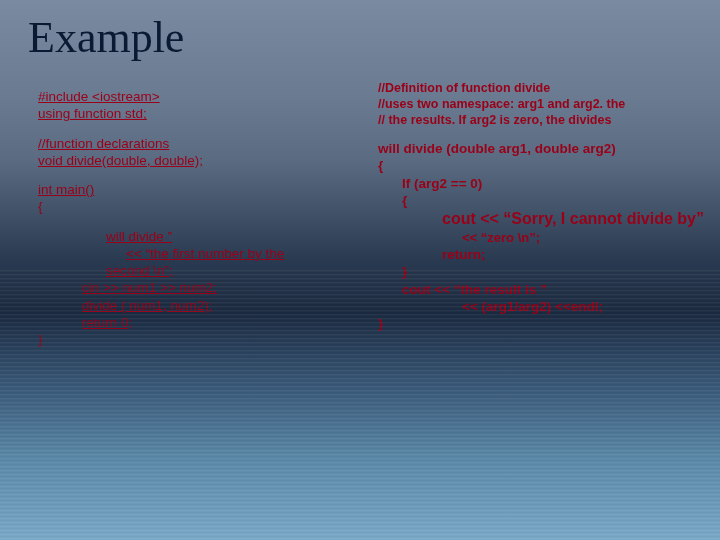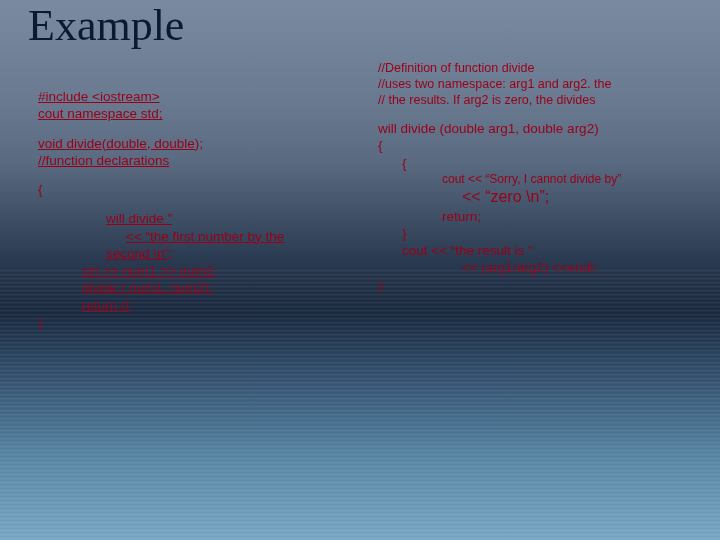--- a/index.html
+++ b/index.html
@@ -37,67 +37,69 @@
         to bottom,
         rgba(255,255,255,0.05) 0px,
         rgba(255,255,255,0.05) 1px,
         rgba(0,0,0,0.05) 2px,
         rgba(0,0,0,0) 4px
       );
     pointer-events: none;
   }
   .title {
     position: absolute;
-    top: 0;
+    top: 12px;
     left: 28px;
     font-family: "Georgia", "Times New Roman", serif;
     font-size: 44px;
     font-weight: normal;
     color: #0a1a33;
   }
   .col {
     position: absolute;
     color: #9a0018;
     font-size: 13.5px;
     line-height: 1.28;
   }
   .left {
     left: 38px;
     top: 88px;
     width: 335px;
     text-decoration: underline;
   }
   .right {
     left: 378px;
-    top: 60px;
+    top: 80px;
     width: 330px;
+    font-weight: bold;
   }
   .blk { margin-bottom: 12px; }
   .ind1 { padding-left: 24px; }
   .ind2 { padding-left: 44px; }
   .ind3 { padding-left: 64px; }
   .ind4 { padding-left: 84px; }
 </style>
 </head>
 <body>
 
 <div class="slide">
 
   <div class="title">Example</div>
 
   <div class="col left">
     <div class="blk">
       <div>#include &lt;iostream&gt;</div>
-      <div>cout namespace std;</div>
+      <div>using function std;</div>
     </div>
     <div class="blk">
+      <div>//function declarations</div>
       <div>void divide(double, double);</div>
-      <div>//function declarations</div>
     </div>
     <div class="blk">
+      <div>int main()</div>
       <div>{</div>
     </div>
     <div class="ind2">
       <div class="ind1">will divide ”</div>
       <div class="ind2">&lt;&lt; “the first number by the</div>
       <div class="ind1">second \n”;</div>
       <div>cin &gt;&gt; num1 &gt;&gt; num2;</div>
       <div>divide ( num1, num2);</div>
       <div>return 0;</div>
     </div>
@@ -105,23 +107,24 @@
   </div>
 
   <div class="col right">
     <div class="blk" style="font-size:12.5px;">
       <div>//Definition of function divide</div>
       <div>//uses two namespace: arg1 and arg2. the</div>
       <div>// the results. If arg2 is zero, the divides</div>
     </div>
     <div>will divide (double arg1, double arg2)</div>
     <div>{</div>
+    <div class="ind1">If (arg2 == 0)</div>
     <div class="ind1">{</div>
-    <div class="ind3" style="font-size:12px;">cout &lt;&lt; “Sorry, I cannot divide by”</div>
-    <div class="ind4" style="font-size:16px;">&lt;&lt; “zero \n”;</div>
+    <div class="ind3" style="font-size:16px;">cout &lt;&lt; “Sorry, I cannot divide by”</div>
+    <div class="ind4" style="font-size:13px;">&lt;&lt; “zero \n”;</div>
     <div class="ind3">return;</div>
     <div class="ind1">}</div>
     <div class="ind1">cout &lt;&lt; “the result is ”</div>
     <div class="ind4">&lt;&lt; (arg1/arg2) &lt;&lt;endl;</div>
     <div>}</div>
   </div>
 
 </div>
 
 </body></html>

